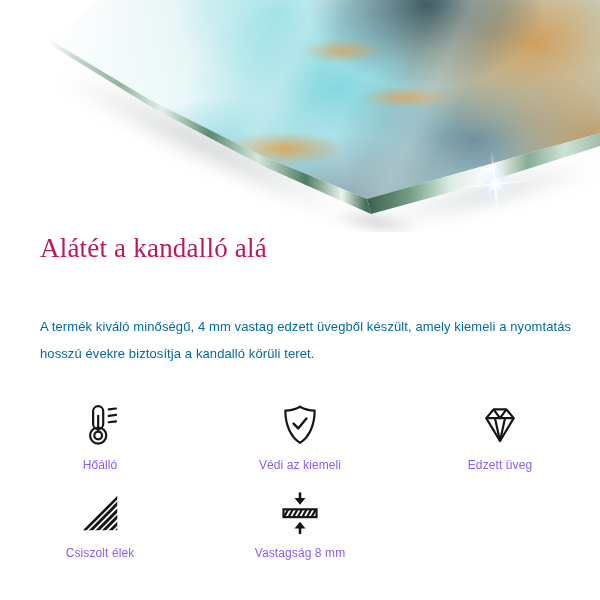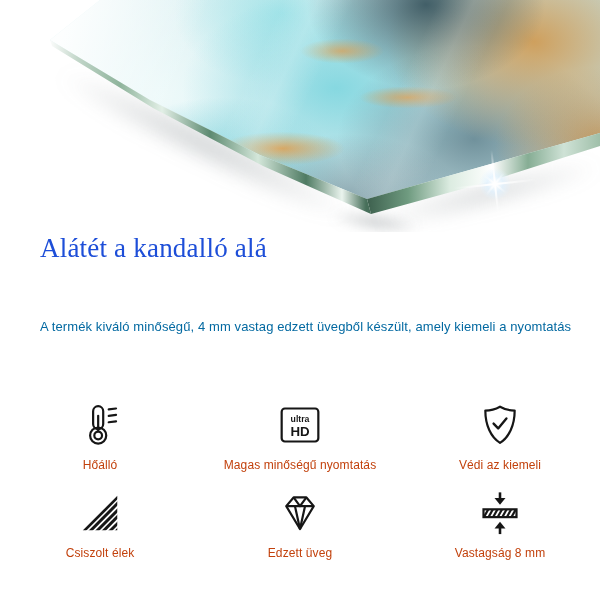--- a/index.html
+++ b/index.html
@@ -60,30 +60,30 @@
                      background:linear-gradient(180deg, rgba(255,255,255,0), #ffffff 45%, #ffffff 55%, rgba(255,255,255,0)); }
   .sparkle .beam-h { left:-42px; top:-1px; width:84px; height:2px;
                      background:linear-gradient(90deg, rgba(255,255,255,0), #ffffff 45%, #ffffff 55%, rgba(255,255,255,0)); }
   .sparkle .beam-d1{ left:-14px; top:-1px; width:28px; height:2px; transform:rotate(45deg);
                      background:linear-gradient(90deg, rgba(255,255,255,0), rgba(255,255,255,0.9), rgba(255,255,255,0)); }
   .sparkle .beam-d2{ left:-14px; top:-1px; width:28px; height:2px; transform:rotate(-45deg);
                      background:linear-gradient(90deg, rgba(255,255,255,0), rgba(255,255,255,0.9), rgba(255,255,255,0)); }
 
   
   .heading { position:absolute; left:40px; top:230px; font-family:"Liberation Serif", serif;
-             font-size:27px; line-height:37px; color:#1d4ed8; letter-spacing:0.2px; font-weight:400; }
+             font-size:27px; line-height:37px; color:#be185d; letter-spacing:0.2px; font-weight:400; }
   .description { position:absolute; left:40px; top:313px; font-size:13px; line-height:27px;
                  color:#0369a1; letter-spacing:0.1px; white-space:nowrap; }
 
   
   .features { position:absolute; left:0; top:402px; width:600px; display:grid;
               grid-template-columns:repeat(3,200px); row-gap:18px; }
   .feature { display:flex; flex-direction:column; align-items:center; }
   .feature .icon-box { height:46px; display:flex; align-items:center; justify-content:center; }
-  .feature .label { margin-top:10px; font-size:12px; color:#c2410c; letter-spacing:0.1px; }
+  .feature .label { margin-top:10px; font-size:12px; color:#8b5cf6; letter-spacing:0.1px; }
   .feature svg { display:block; }
   .ico { stroke:#161616; fill:none; stroke-width:2.4; }
   .badge-top { font-family:"Liberation Sans", sans-serif; font-size:9.5px; font-weight:700; fill:#161616; }
   .badge-bottom { font-family:"Liberation Sans", sans-serif; font-size:14.5px; font-weight:800; fill:#161616; }
 </style>
 </head>
 <body>
 
 <div class="page">
 
@@ -102,20 +102,21 @@
         <span class="beam-d2"></span>
     </div>
   </div>
 
   <h1 class="heading">
     <div>Alátét a kandalló alá</div>
   </h1>
 
   <div class="description">
     <div>A termék kiváló minőségű, 4 mm vastag edzett üvegből készült, amely kiemeli a nyomtatás</div>
+    <div>hosszú évekre biztosítja a kandalló körüli teret.</div>
   </div>
 
   <div class="features">
 
     <div class="feature">
       <div class="icon-box">
         <svg width="44" height="44" viewBox="0 0 48 48">
           <g class="ico" stroke-linecap="round">
             <rect x="16.5" y="3.5" width="11" height="25" rx="5.5"></rect>
             <circle cx="22" cy="35.5" r="8.8"></circle>
@@ -123,41 +124,45 @@
             <line x1="22" y1="14" x2="22" y2="30"></line>
             <line x1="33.5" y1="7" x2="41.5" y2="6"></line>
             <line x1="33.5" y1="14" x2="41.5" y2="13"></line>
             <line x1="33.5" y1="21" x2="41.5" y2="20"></line>
           </g>
         </svg>
       </div>
       <div class="label">Hőálló</div>
     </div>
 
-    <div class="feature">
-      <div class="icon-box">
-        <svg width="44" height="44" viewBox="0 0 48 48">
-          <rect class="ico" x="4" y="6" width="40" height="36" rx="3.5" stroke-width="2.7"></rect>
-          <text class="badge-top" x="24" y="20.5" text-anchor="middle">ultra</text>
-          <text class="badge-bottom" x="24" y="36" text-anchor="middle">HD</text>
-        </svg>
-      </div>
-      <div class="label">Magas minőségű nyomtatás</div>
-    </div>
 
     <div class="feature">
       <div class="icon-box">
         <svg width="44" height="44" viewBox="0 0 48 48">
           <g class="ico" stroke-linejoin="round" stroke-linecap="round">
             <path d="M24 4 C29 6.8 35 8.3 40 8.3 C40 24 34 37.5 24 43.5 C14 37.5 8 24 8 8.3 C13 8.3 19 6.8 24 4 Z"></path>
             <polyline points="17,22.5 22,27.7 31,16.8" stroke-width="2.6"></polyline>
           </g>
         </svg>
       </div>
       <div class="label">Védi az kiemeli</div>
+    </div>
+
+    <div class="feature">
+      <div class="icon-box">
+        <svg width="44" height="44" viewBox="0 0 48 48">
+          <g class="ico" stroke-width="2.2" stroke-linejoin="round">
+            <path d="M9 16.5 L17 7 H31 L39 16.5 L24 41.5 Z"></path>
+            <path d="M9 16.5 H39"></path>
+            <path d="M17 7 L24 16.5 L31 7"></path>
+            <path d="M18.5 16.5 L24 41.5 M29.5 16.5 L24 41.5"></path>
+          </g>
+        </svg>
+      </div>
+      <div class="label">Edzett üveg</div>
     </div>
 
     <div class="feature">
       <div class="icon-box">
         <svg width="42" height="42" viewBox="0 0 48 48">
           <defs>
               <clipPath id="tri">
                 <polygon points="4,44 44,44 44,4"></polygon>
               </clipPath>
             </defs>
@@ -165,34 +170,20 @@
             <line x1="-2" y1="52" x2="50" y2="0"></line>
             <line x1="5.5" y1="52" x2="57" y2="0"></line>
             <line x1="13" y1="52" x2="65" y2="0"></line>
             <line x1="20.5" y1="52" x2="72" y2="0"></line>
             <line x1="28" y1="52" x2="80" y2="0"></line>
             <line x1="35.5" y1="52" x2="87" y2="0"></line>
           </g>
         </svg>
       </div>
       <div class="label">Csiszolt élek</div>
-    </div>
-
-    <div class="feature">
-      <div class="icon-box">
-        <svg width="44" height="44" viewBox="0 0 48 48">
-          <g class="ico" stroke-width="2.2" stroke-linejoin="round">
-            <path d="M9 16.5 L17 7 H31 L39 16.5 L24 41.5 Z"></path>
-            <path d="M9 16.5 H39"></path>
-            <path d="M17 7 L24 16.5 L31 7"></path>
-            <path d="M18.5 16.5 L24 41.5 M29.5 16.5 L24 41.5"></path>
-          </g>
-        </svg>
-      </div>
-      <div class="label">Edzett üveg</div>
     </div>
 
     <div class="feature">
       <div class="icon-box">
         <svg width="44" height="44" viewBox="0 0 48 48">
           <defs>
               <clipPath id="bar">
                 <rect x="6" y="20" width="36" height="8.5"></rect>
               </clipPath>
             </defs>

